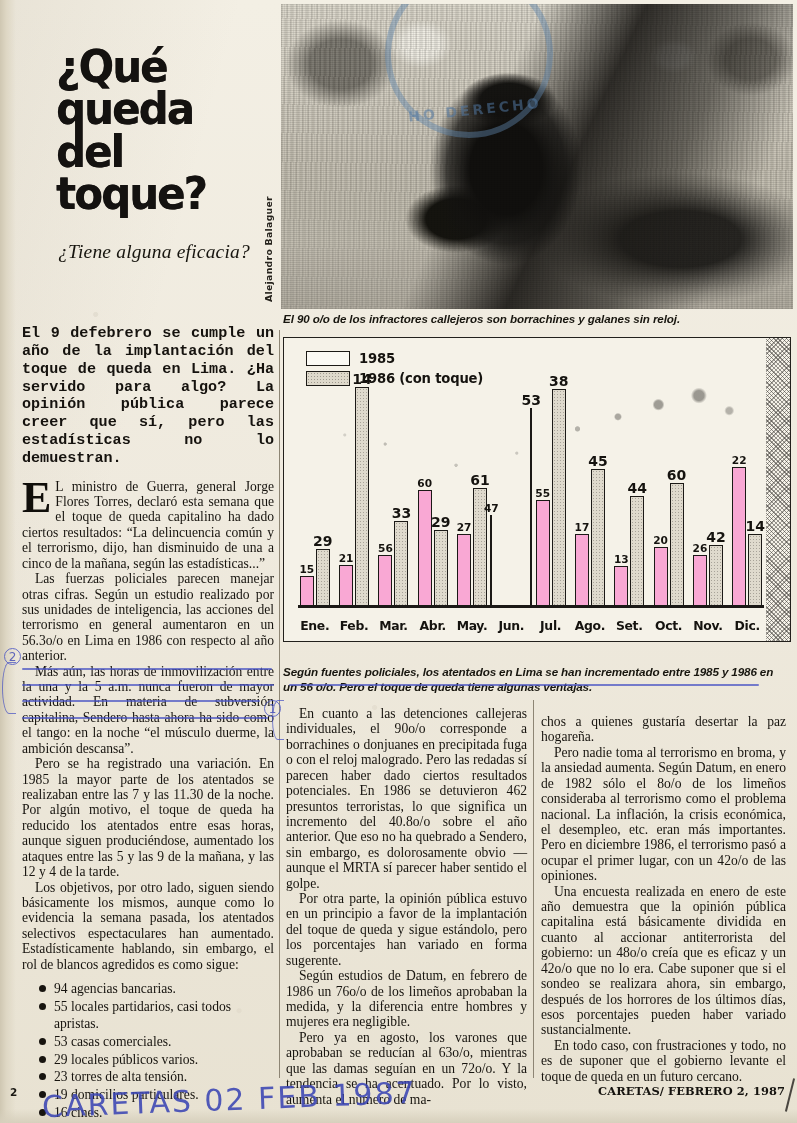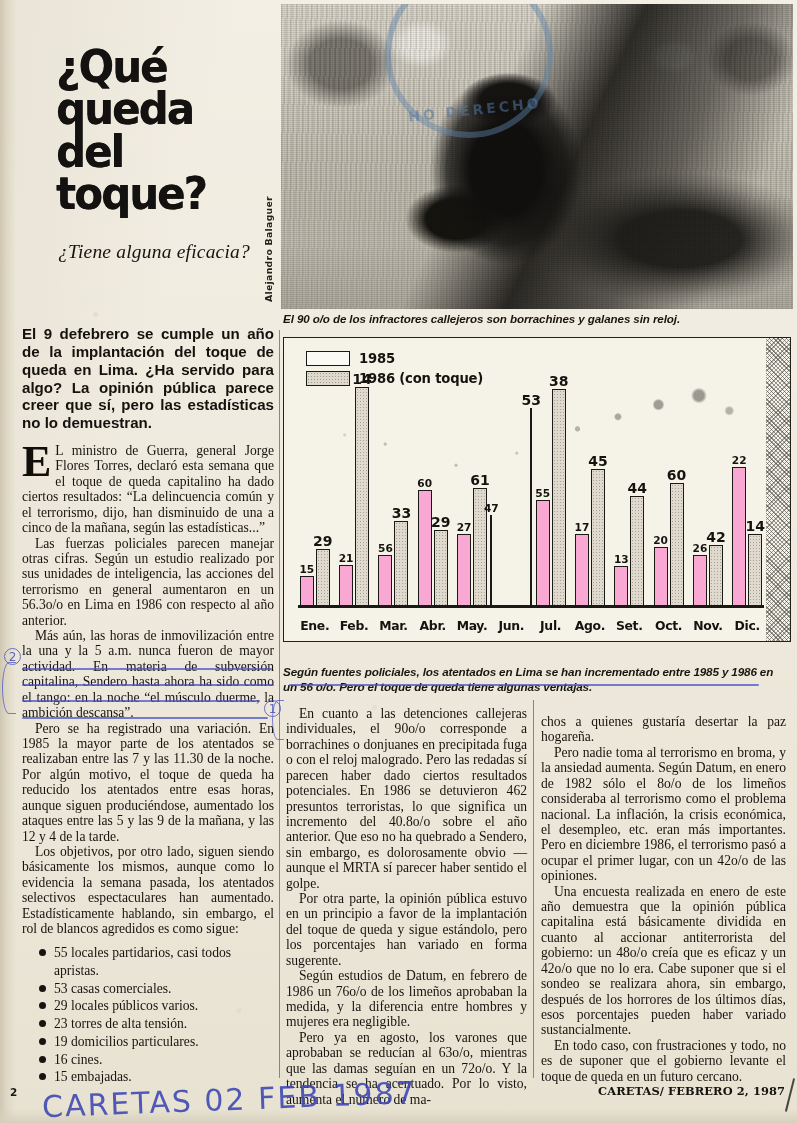--- a/index.html
+++ b/index.html
@@ -65,21 +65,21 @@
   #subhead {
     font-family:"Liberation Serif", serif;
     font-style:italic;
     font-size:19.5px;
     color:#17150f;
     margin:26px 0 0 40px;
     letter-spacing:.2px;
   }
 
   #lede {
-    font-family:Liberation Sans, sans-serif;
+    font-family:Liberation Mono, monospace;
     font-weight:700;
     font-size:15.1px;
     line-height:1.18;
     color:#15120e;
     margin:62px 0 0 4px;
     width:252px;
     text-align:justify;
   }
 
   .body-col {
@@ -415,20 +415,21 @@
 
     <div id="col1-text" class="body-col">
       <p class="dropcap-para noindent"><span class="dropcap">E</span><span>L ministro de Guerra, general Jorge Flores Torres, declaró esta semana que el toque de queda capitalino ha dado ciertos resultados: “La delincuencia común y el terrorismo, dijo, han disminuido de una a cinco de la mañana, según las estadísticas...”</span></p>
       <p>Las fuerzas policiales parecen manejar otras cifras. Según un estudio realizado por sus unidades de inteligencia, las acciones del terrorismo en general aumentaron en un 56.3o/o en Lima en 1986 con respecto al año anterior.</p>
       <p>Más aún, las horas de inmovilización entre la una y la 5 a.m. nunca fueron de mayor actividad. En materia de subversión capitalina, Sendero hasta ahora ha sido como el tango: en la noche “el músculo duerme, la ambición descansa”.</p>
       <p>Pero se ha registrado una variación. En 1985 la mayor parte de los atentados se realizaban entre las 7 y las 11.30 de la noche. Por algún motivo, el toque de queda ha reducido los atentados entre esas horas, aunque siguen produciéndose, aumentado los ataques entre las 5 y las 9 de la mañana, y las 12 y 4 de la tarde.</p>
       <p>Los objetivos, por otro lado, siguen siendo básicamente los mismos, aunque como lo evidencia la semana pasada, los atentados selectivos espectaculares han aumentado. Estadísticamente hablando, sin embargo, el rol de blancos agredidos es como sigue:</p>
     </div>
 
     <ul id="bullets">
+      <li>94 agencias bancarias.</li>
       <li>55 locales partidarios, casi todos apristas.</li>
       <li>53 casas comerciales.</li>
       <li>29 locales públicos varios.</li>
       <li>23 torres de alta tensión.</li>
       <li>19 domicilios particulares.</li>
       <li>16 cines.</li>
       <li>15 embajadas.</li>
     </ul>
   </div>
 

